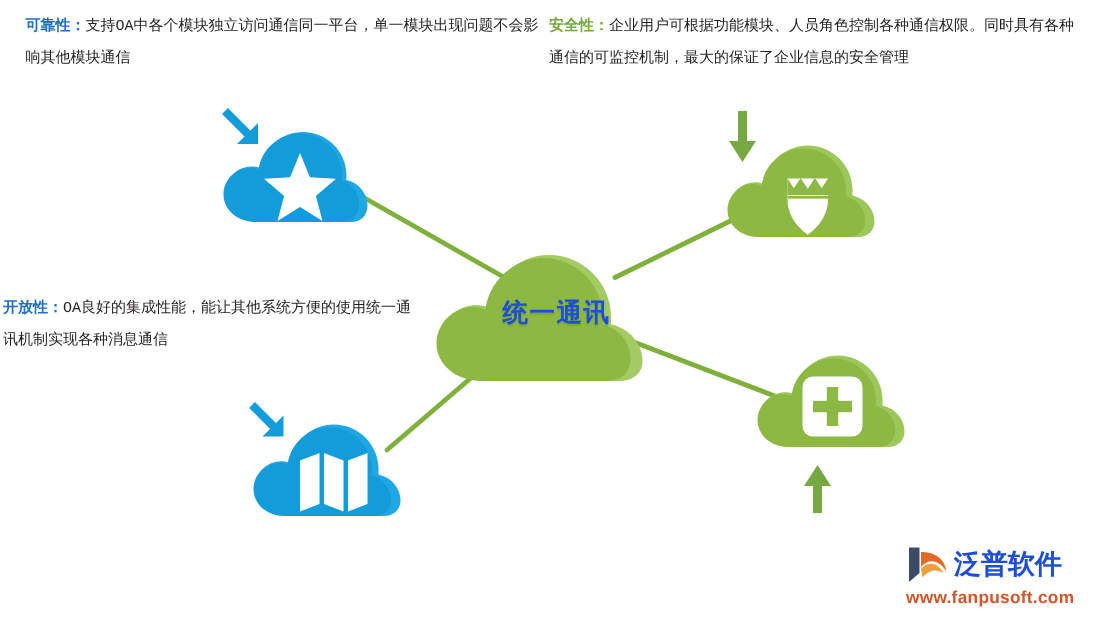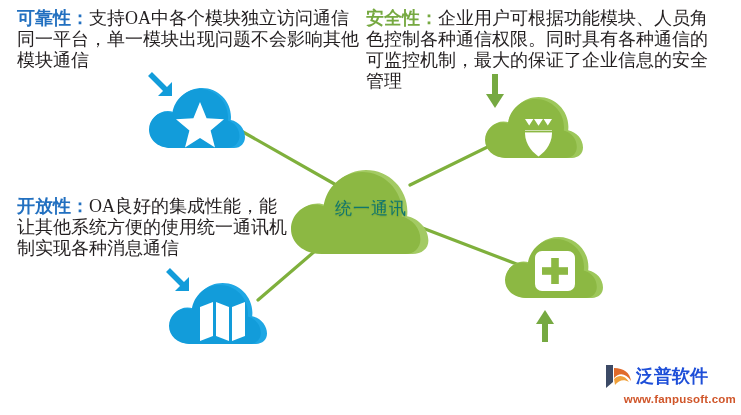--- a/index.html
+++ b/index.html
@@ -50,48 +50,48 @@
   }
   #center-label {
     position: absolute;
     left: 0;
     top: 0;
     width: 180px;
     height: 115px;
     display: flex;
     align-items: center;
     justify-content: center;
-    color: #0f766e;
+    color: #1d4ed8;
     font-size: 17px;
-    font-weight: normal;
+    font-weight: bold;
     letter-spacing: 1px;
     padding-top: 14px;
     box-sizing: border-box;
     text-shadow: 0 1px 1px rgba(90,130,40,0.35);
     pointer-events: none;
   }
 
   
   .textblock {
     position: absolute;
     z-index: 4;
-    font-size: 18px;
+    font-size: 10px;
     line-height: 21px;
     color: #231f20;
-    font-family: Liberation Serif, serif;
+    font-family: Liberation Mono, monospace;
   }
   .textblock .kw {
     font-weight: bold;
   }
   .kw-blue { color: #2270c0; }
   .kw-green { color: #76a941; }
 
   #txt-reliability { left: 17px;  top: 8px;   width: 345px; }
   #txt-security    { left: 366px; top: 8px;   width: 350px; }
-  #txt-openness    { left: 17px;  top: 196px; width: 272px; }
+  #txt-openness    { left: 2px;  top: 196px; width: 272px; }
   #txt-extensible  { left: 377px; top: 331px; width: 350px; }
 
   
   #watermark {
     position: absolute;
     z-index: 6;
     left: 604px;
     top: 360px;
     width: 132px;
     height: 50px;
@@ -106,21 +106,21 @@
     color: #1d4ed8;
     font-size: 18px;
     font-weight: bold;
     letter-spacing: 0px;
     line-height: 26px;
   }
   #wm-url {
     color: #d0562a;
     font-size: 11.5px;
     font-weight: bold;
-    text-align: right;
+    text-align: left;
     letter-spacing: 0.2px;
     margin-top: 1px;
     width: 132px;
   }
 </style>
 </head>
 <body>
 
 <div id="canvas">
 

